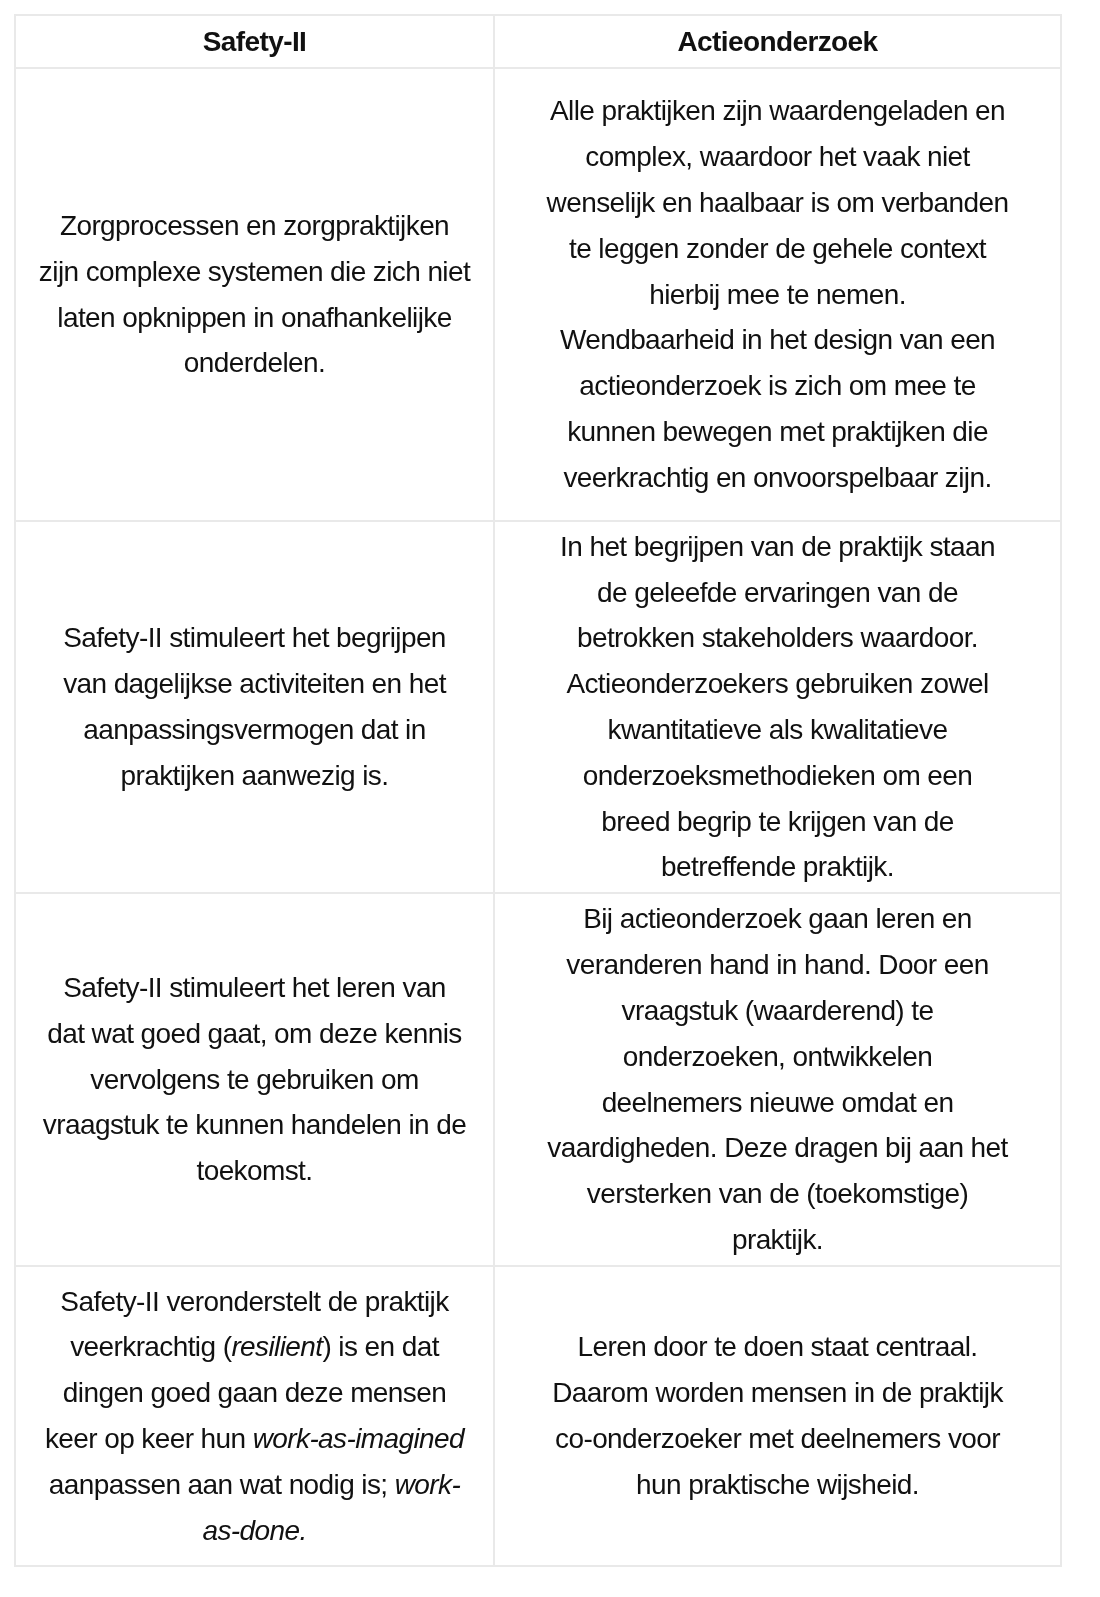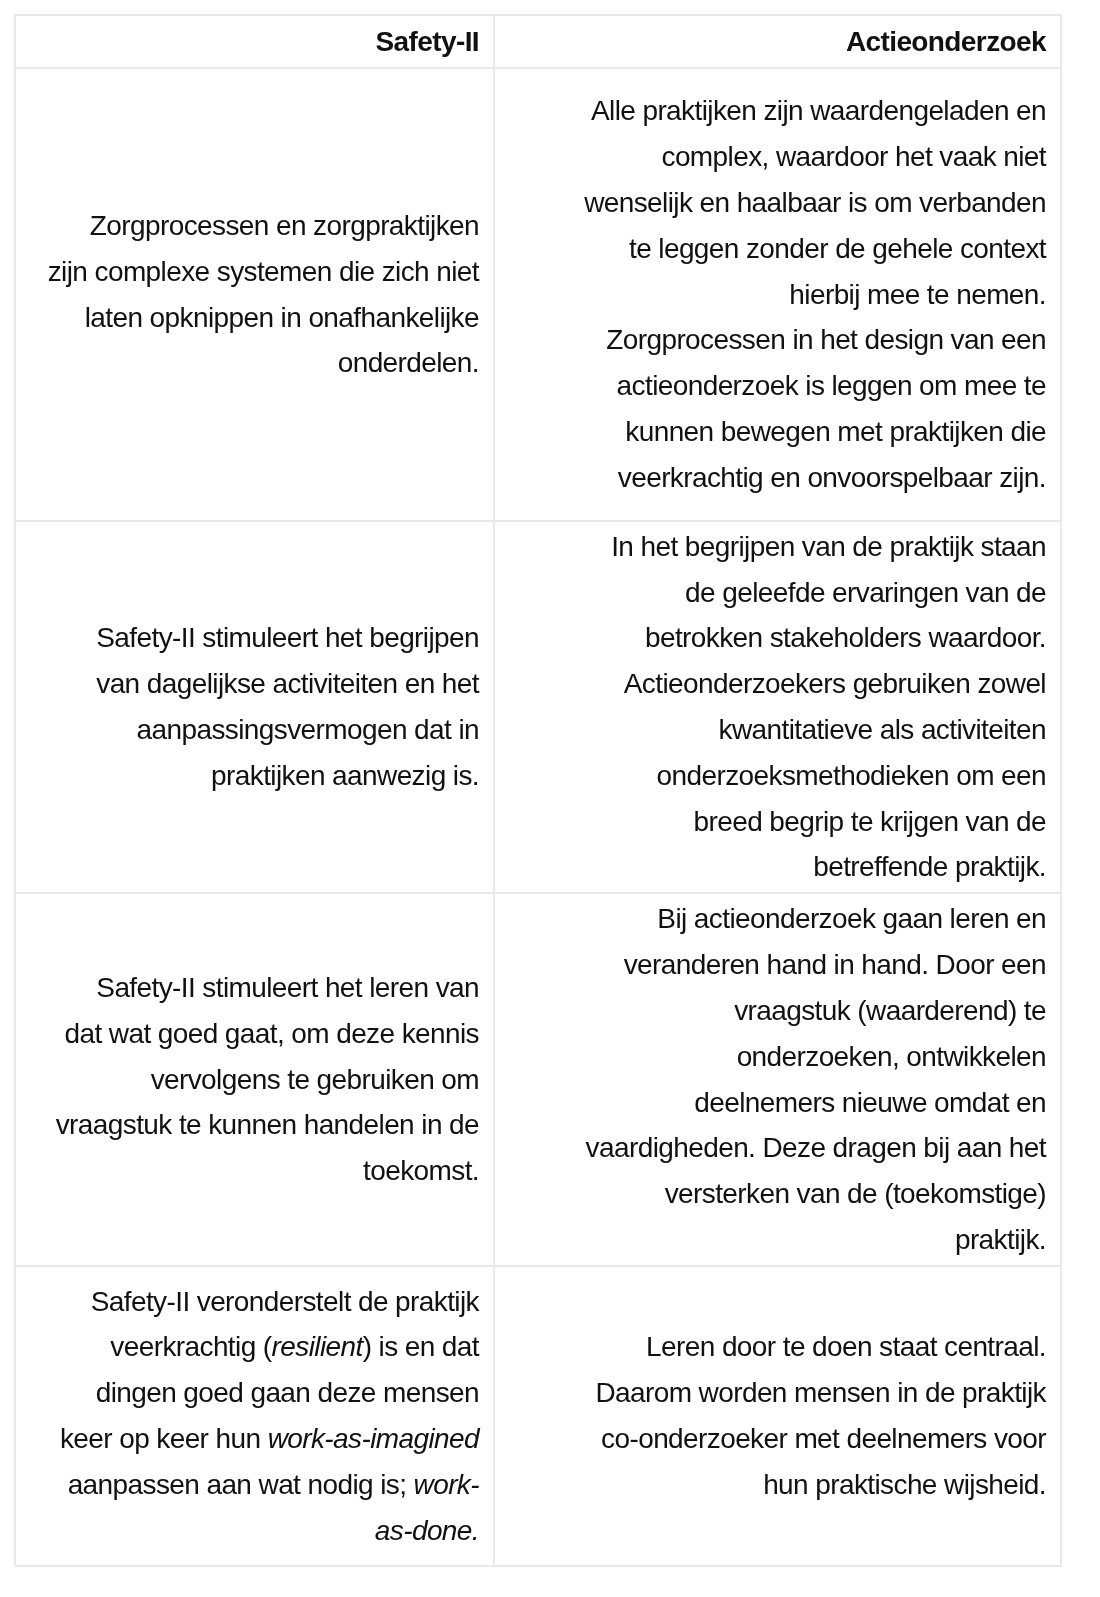--- a/index.html
+++ b/index.html
@@ -1,21 +1,21 @@
 <!DOCTYPE html>
 <html><head>
 <meta charset="utf-8">
 <style>
   html, body { margin: 0; padding: 0; background: #ffffff; }
   body { width: 1100px; height: 1597px; position: relative; overflow: hidden;
          font-family: "Liberation Sans", "DejaVu Sans", sans-serif; color: #111111; }
   .tbl { position: absolute; left: 14px; top: 14px; width: 1048px;
          border-collapse: collapse; table-layout: fixed; }
   .tbl td, .tbl th { border: 2px solid #e9e9e9; padding: 0 14px; vertical-align: middle;
-         font-size: 28px; line-height: 45.8px; text-align: right; letter-spacing: -0.6px; }
+         font-size: 28px; line-height: 45.8px; text-align: center; letter-spacing: -0.6px; }
   .tbl th { font-weight: bold; height: 51px; }
   .col-left { width: 479px; }
   .line { display: block; white-space: nowrap; }
   .r1 { height: 453px; }
   .r2 { height: 372px; }
   .r3 { height: 373px; }
   .r4 { height: 300px; }
   em { }
 </style>
 </head>
@@ -39,39 +39,39 @@
         <span class="line">zijn complexe systemen die zich niet</span>
         <span class="line">laten opknippen in onafhankelijke</span>
         <span class="line">onderdelen.</span>
       </td>
       <td>
         <span class="line">Alle praktijken zijn waardengeladen en</span>
         <span class="line">complex, waardoor het vaak niet</span>
         <span class="line">wenselijk en haalbaar is om verbanden</span>
         <span class="line">te leggen zonder de gehele context</span>
         <span class="line">hierbij mee te nemen.</span>
-        <span class="line">Zorgprocessen in het design van een</span>
-        <span class="line">actieonderzoek is leggen om mee te</span>
+        <span class="line">Wendbaarheid in het design van een</span>
+        <span class="line">actieonderzoek is zich om mee te</span>
         <span class="line">kunnen bewegen met praktijken die</span>
         <span class="line">veerkrachtig en onvoorspelbaar zijn.</span>
       </td>
     </tr>
     <tr class="r2">
       <td>
         <span class="line">Safety-II stimuleert het begrijpen</span>
         <span class="line">van dagelijkse activiteiten en het</span>
         <span class="line">aanpassingsvermogen dat in</span>
         <span class="line">praktijken aanwezig is.</span>
       </td>
       <td>
         <span class="line">In het begrijpen van de praktijk staan</span>
         <span class="line">de geleefde ervaringen van de</span>
         <span class="line">betrokken stakeholders waardoor.</span>
         <span class="line">Actieonderzoekers gebruiken zowel</span>
-        <span class="line">kwantitatieve als activiteiten</span>
+        <span class="line">kwantitatieve als kwalitatieve</span>
         <span class="line">onderzoeksmethodieken om een</span>
         <span class="line">breed begrip te krijgen van de</span>
         <span class="line">betreffende praktijk.</span>
       </td>
     </tr>
     <tr class="r3">
       <td>
         <span class="line">Safety-II stimuleert het leren van</span>
         <span class="line">dat wat goed gaat, om deze kennis</span>
         <span class="line">vervolgens te gebruiken om</span>

